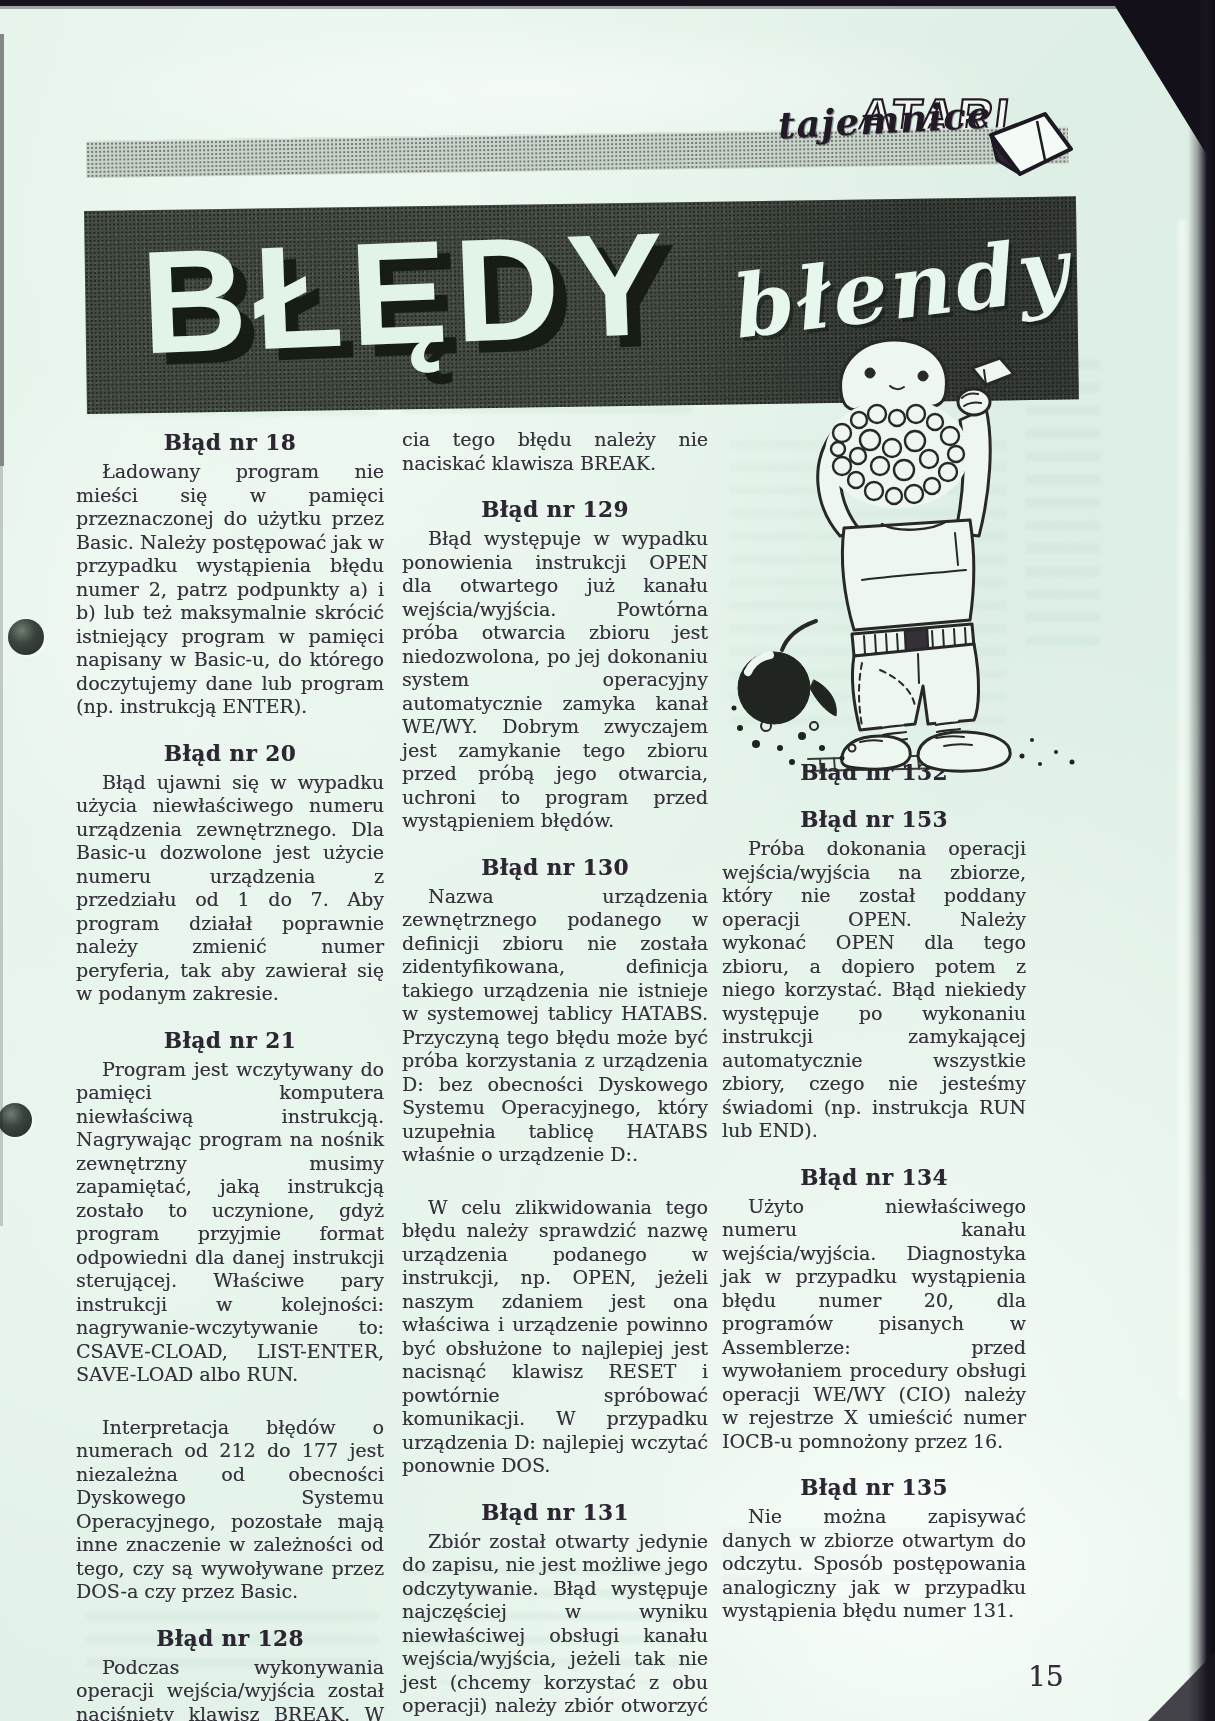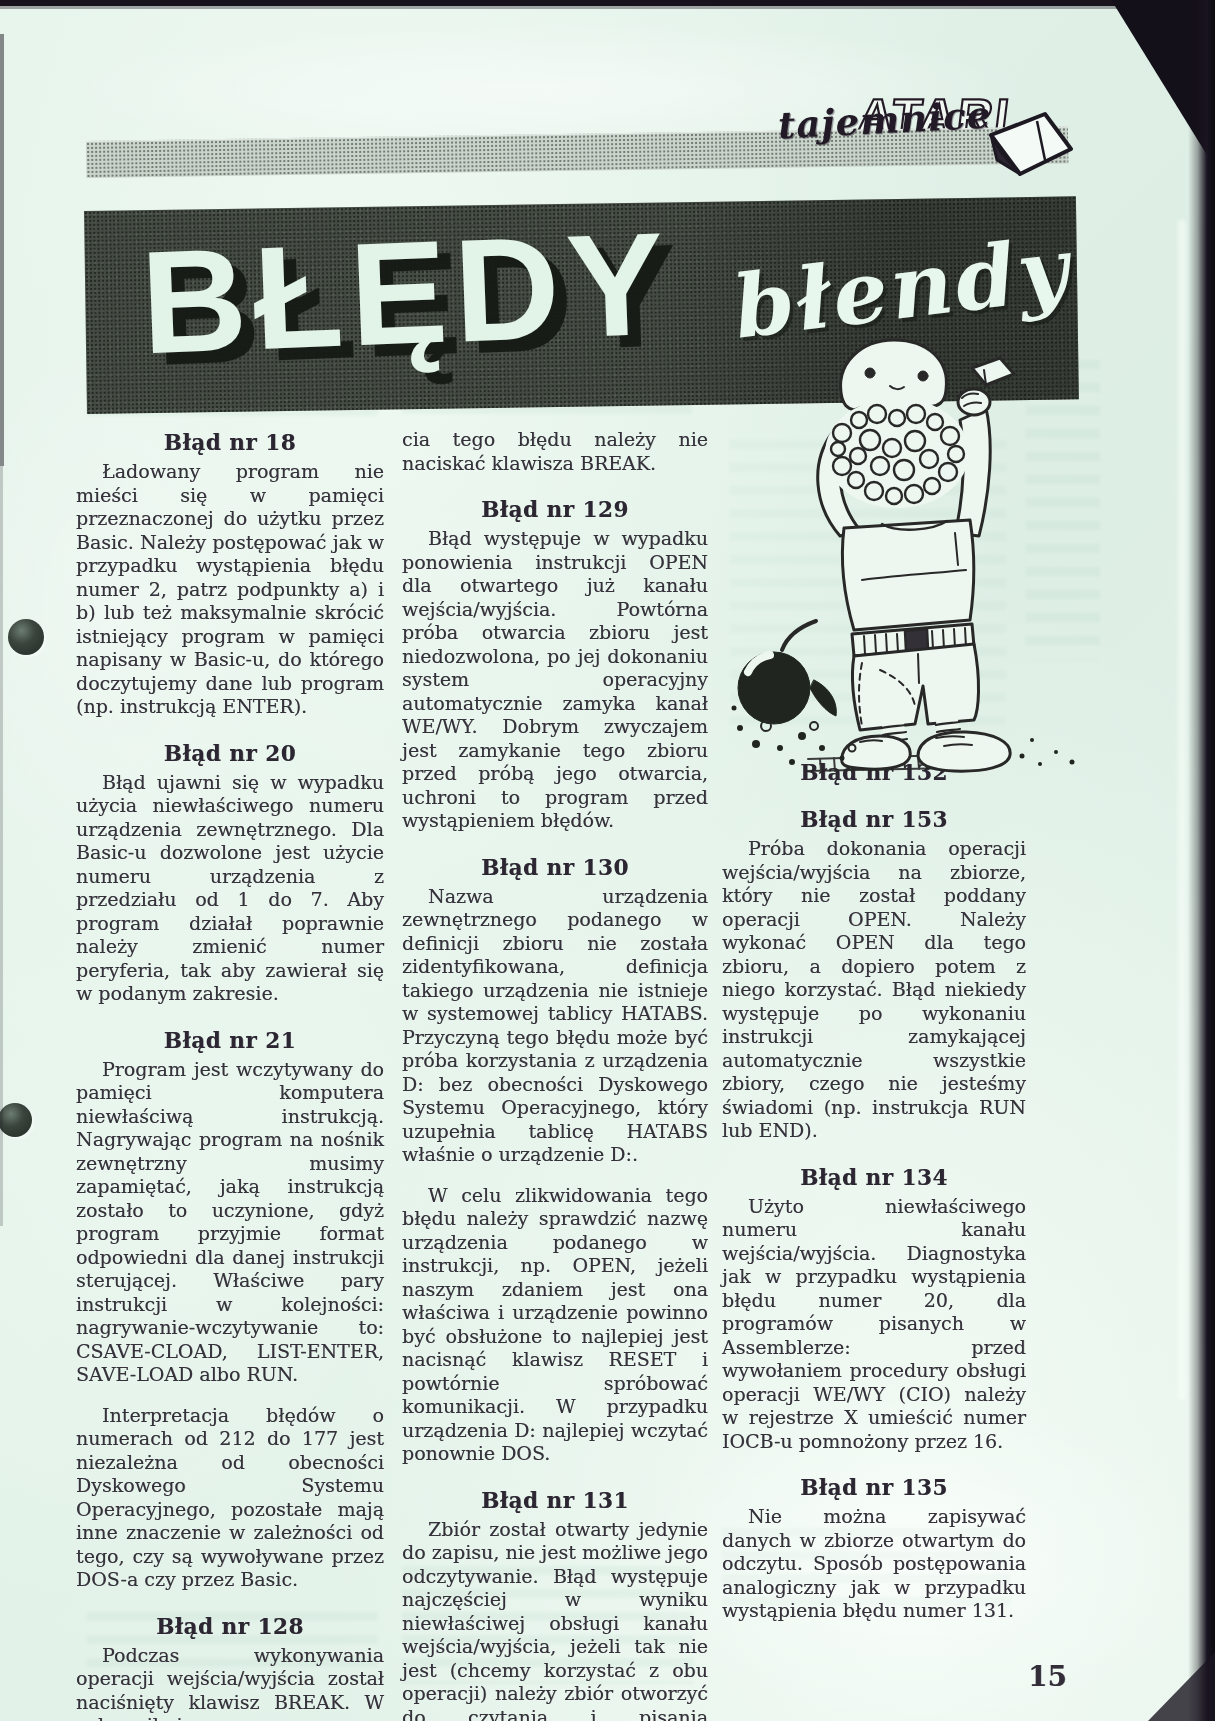--- a/index.html
+++ b/index.html
@@ -88,31 +88,31 @@
   .col1{left:76px;top:430px;width:308px;}
   .col2{left:402px;top:428px;width:306px;}
   .col3{left:722px;top:760px;width:304px;}
   .body-p{
     font-family:"DejaVu Serif", serif;font-size:19px;line-height:23.5px;
     text-align:justify;margin:0;text-indent:26px;
     text-shadow:0.3px 0.3px 0.4px rgba(40,35,45,0.45);
     overflow-wrap:break-word;
   }
   .body-p.noindent{text-indent:0;}
-  .body-p + .body-p{margin-top:17px;}
+  .body-p + .body-p{margin-top:29px;}
   .err-head{
     font-family:"DejaVu Serif", serif;font-weight:700;font-size:21.5px;line-height:25px;
     text-align:center;margin:22px 0 5px;letter-spacing:0.5px;color:#2c2632;
     text-shadow:0.4px 0.4px 0.4px rgba(40,35,45,0.5);
   }
   .col > :first-child{margin-top:0;}
   
   .pagenum{
     position:absolute;left:1028px;top:1660px;
-    font-family:"DejaVu Serif", serif;font-weight:700;font-size:28px;color:#322d39;
+    font-family:"DejaVu Serif", serif;font-weight:400;font-size:28px;color:#322d39;
     text-shadow:0.4px 0.4px 0.4px rgba(40,35,45,0.5);
   }
 </style>
 </head>
 <body>
 
 <div class="page">
 
   <div class="sheen sheen2"></div>
   <div class="sheen sheen3"></div>

